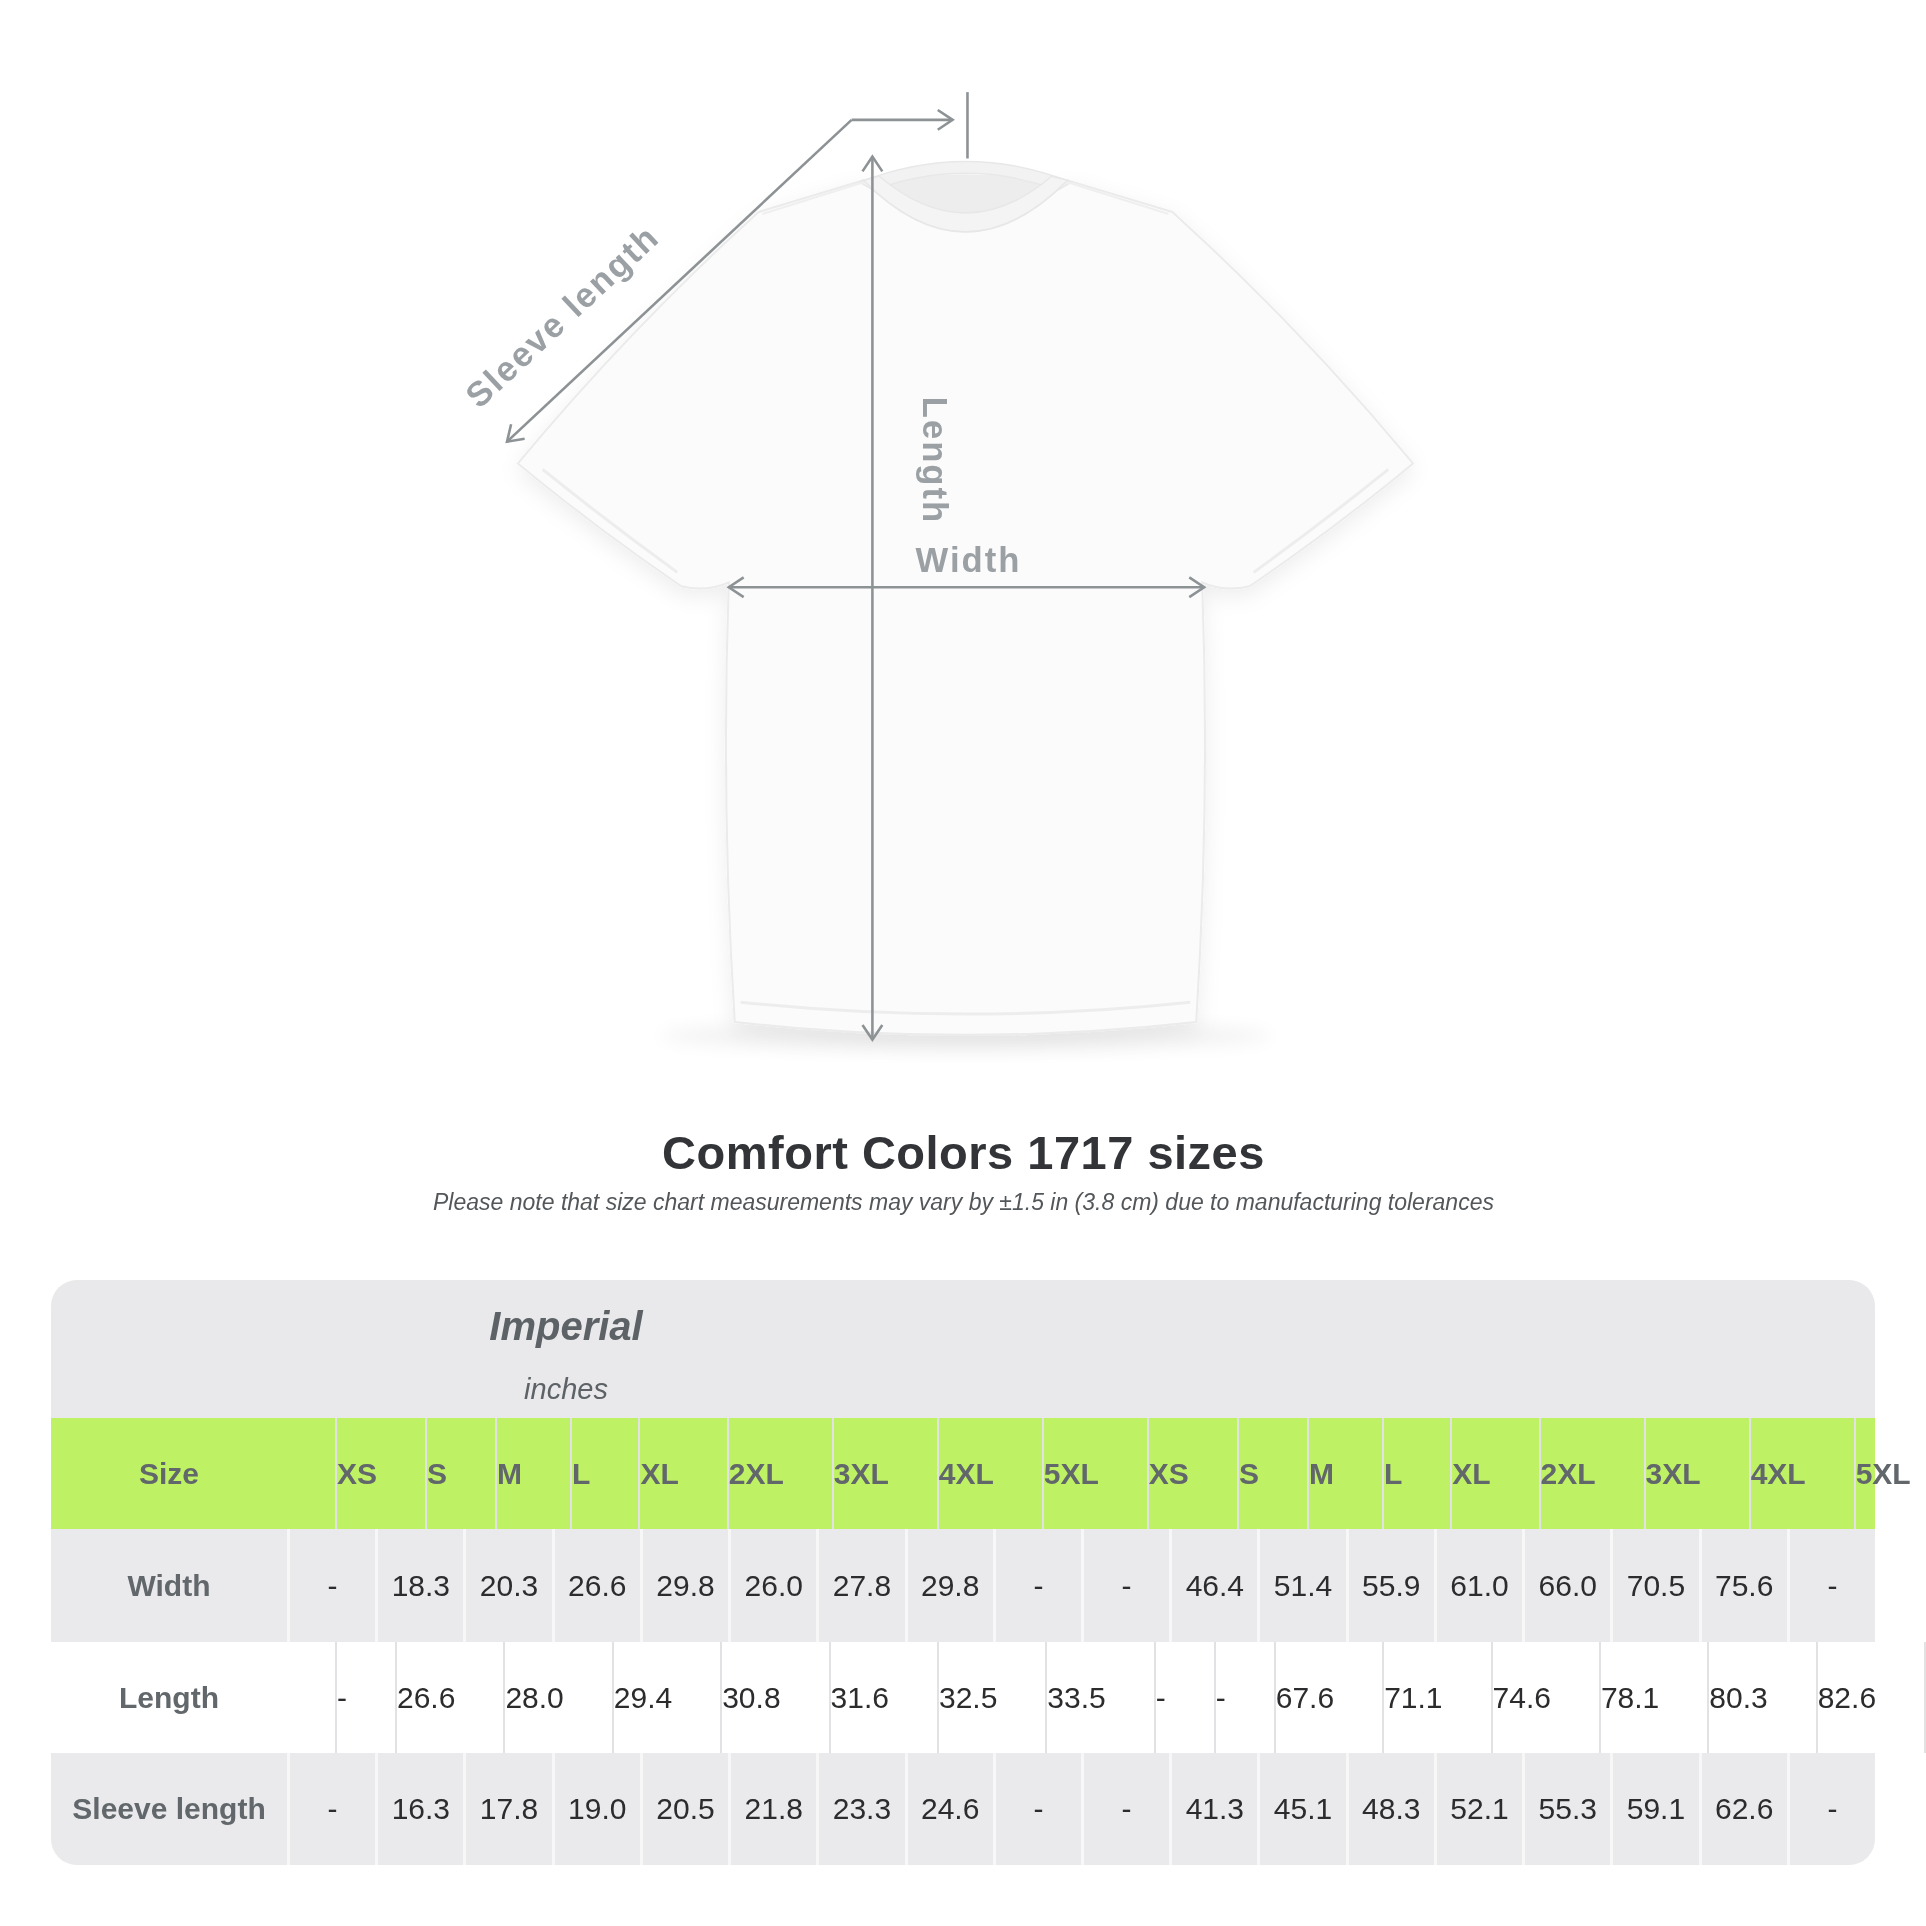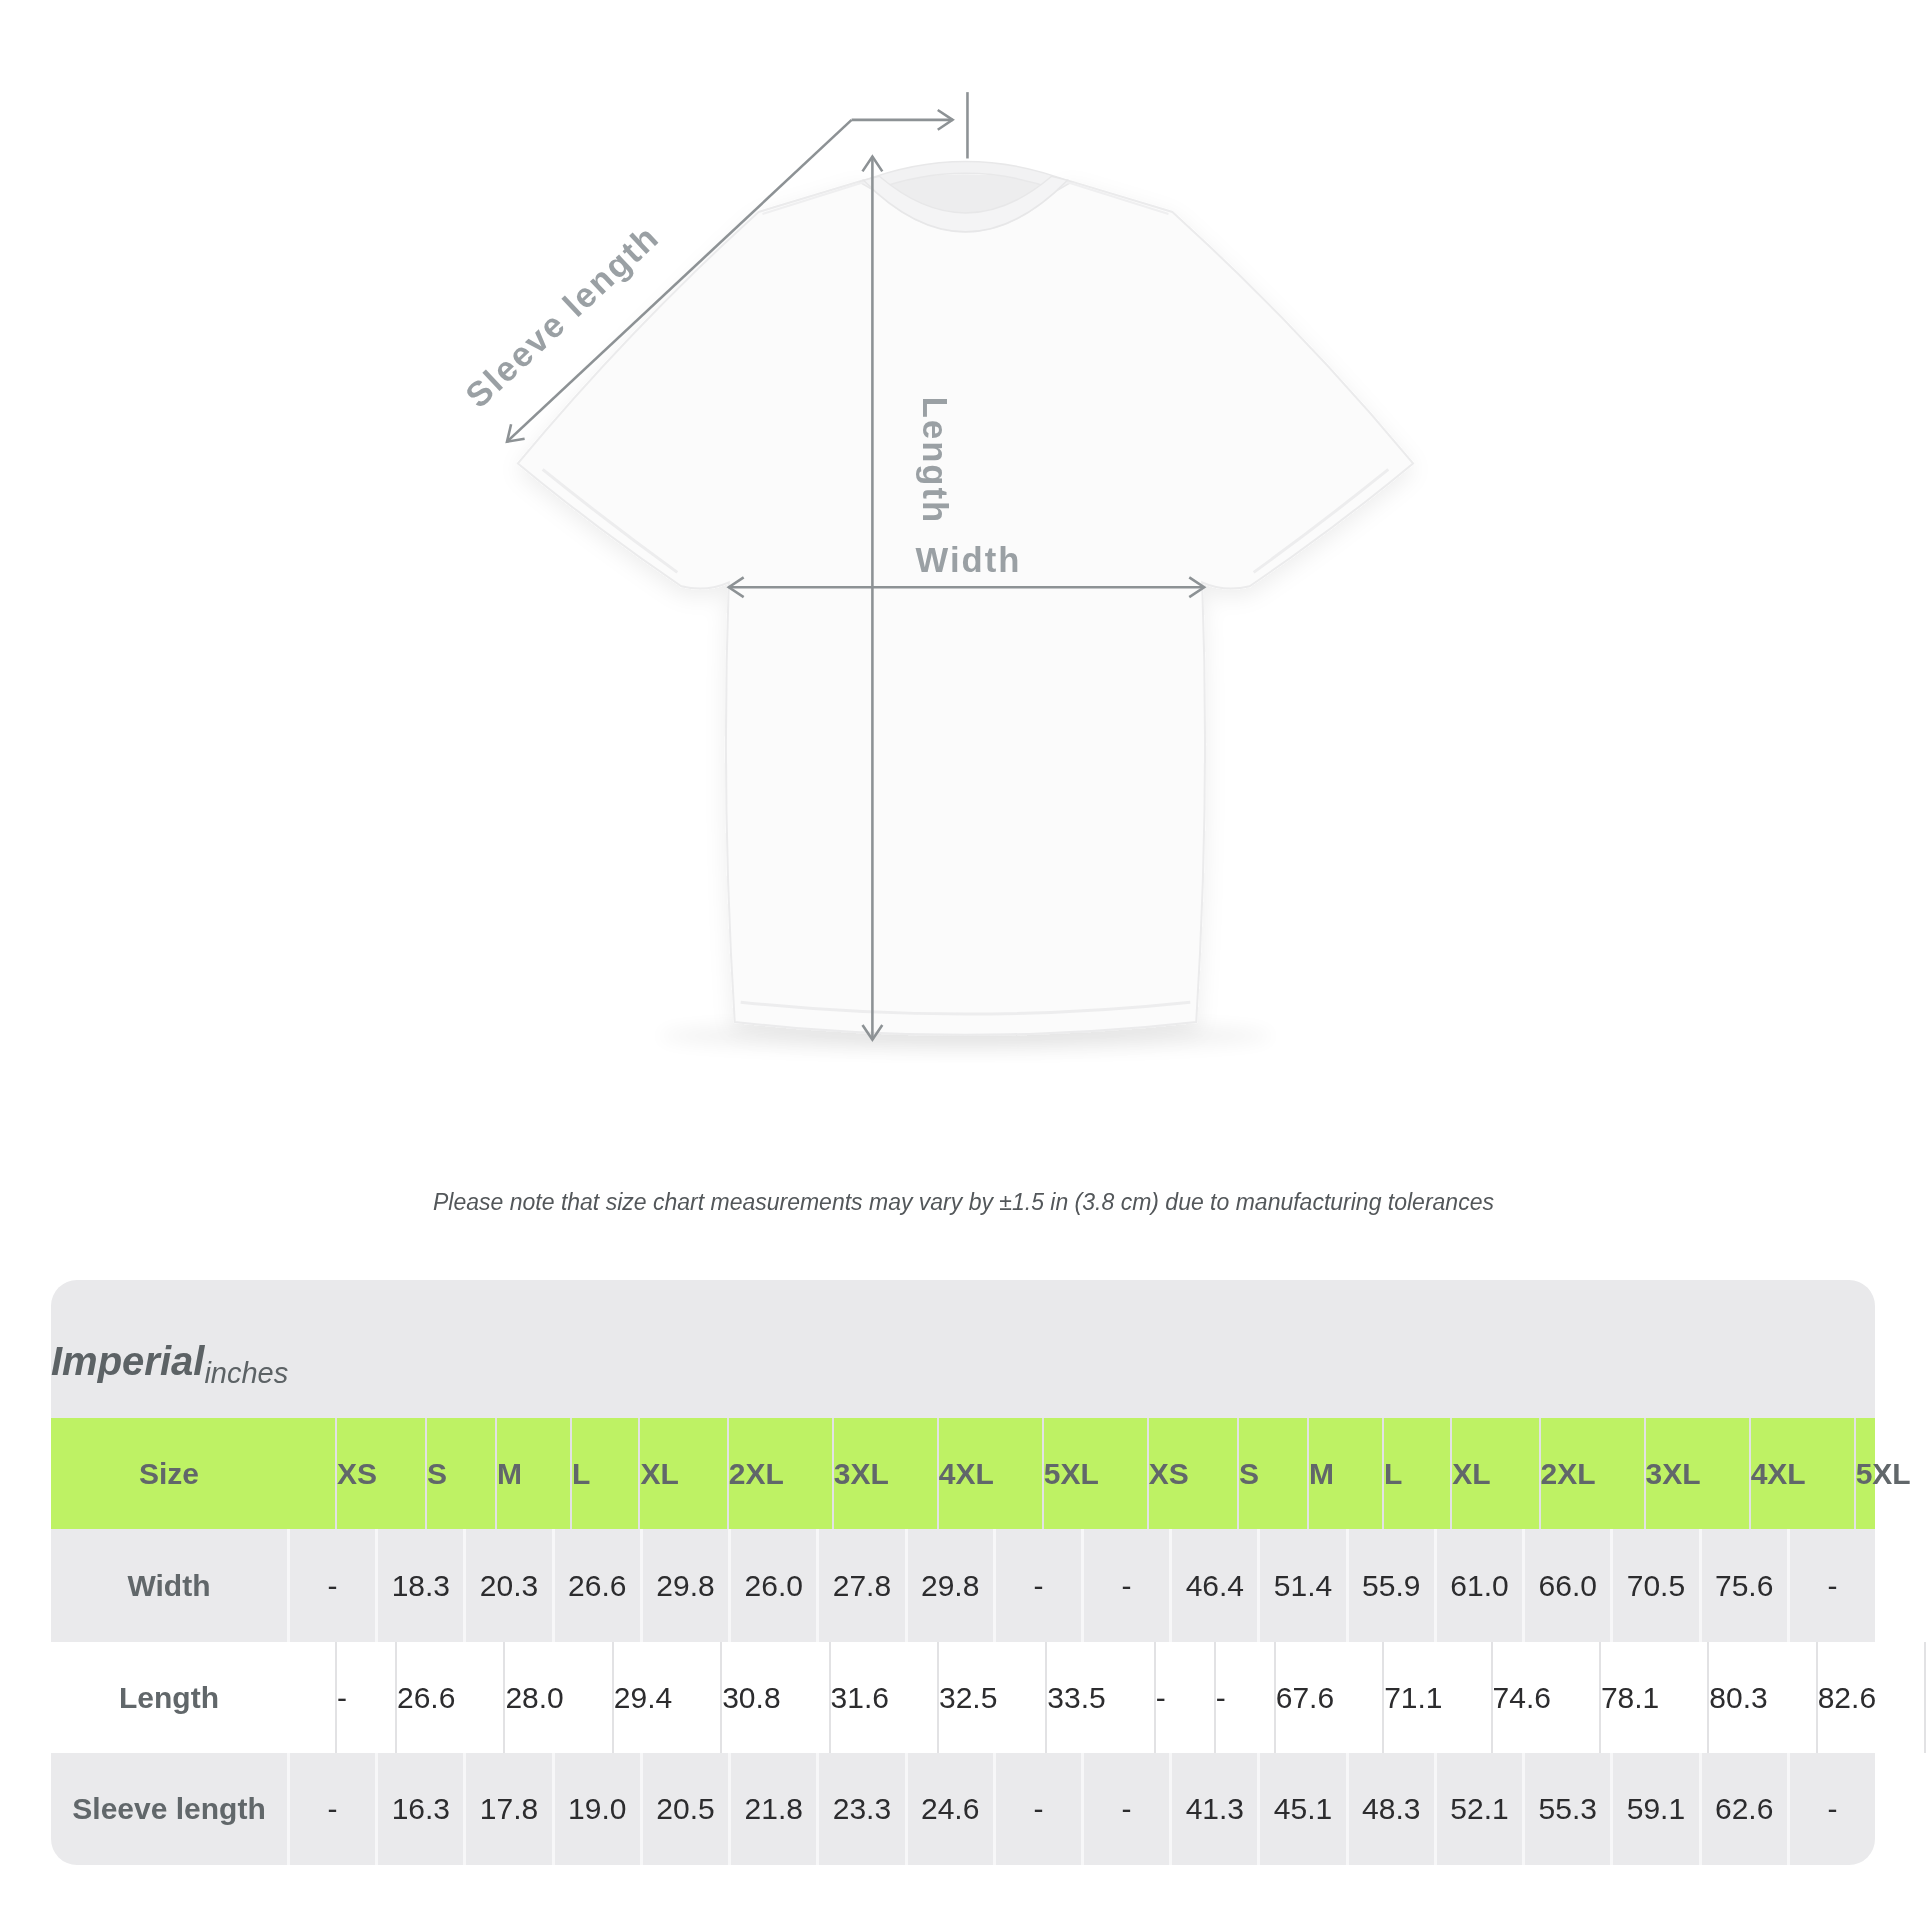--- a/index.html
+++ b/index.html
@@ -13,21 +13,21 @@
 
   
   .title { position:absolute; top:1125px; left:0; width:100%; text-align:center;
            font-size:47px; font-weight:bold; color:#323437; letter-spacing:0.5px; }
   .subtitle { position:absolute; top:1189px; left:0; width:100%; text-align:center;
               font-size:23px; font-style:italic; color:#53575a; }
 
   
   .table { position:absolute; left:51px; top:1280px; width:1824px; }
   .band { height:138px; background:#e9e9eb; border-radius:26px 26px 0 0; display:flex; }
-  .band-sec { display:flex; flex-direction:row; align-items:center; padding-top:24px; }
+  .band-sec { display:flex; flex-direction:column; align-items:center; padding-top:24px; }
   .band-sec.imperial { width:1030px; }
   .band-sec.metric { flex:1; }
   .band-title { font-size:40px; font-weight:bold; font-style:italic; color:#5c6265; }
   .band-unit { margin-top:24px; font-size:29px; font-style:italic; color:#5c6265; }
 
   .tr { display:grid; grid-template-columns:236px repeat(18, 1fr); }
   .row-size   { height:111px; background:#bef264; }
   .row-width  { height:113px; background:#eaeaec; }
   .row-length { height:111px; background:#ffffff; }
   .row-sleeve { height:112px; background:#eaeaec; border-radius:0 0 26px 26px; }
@@ -90,20 +90,21 @@
       <line x1="860" y1="121" x2="512" y2="446" marker-end="url(#arr)"></line>
       <line x1="881" y1="158" x2="881" y2="1050" marker-start="url(#arr)" marker-end="url(#arr)"></line>
       <line x1="736" y1="593" x2="1216" y2="593" marker-start="url(#arr)" marker-end="url(#arr)"></line>
     </g>
 
     <text class="dim-label" transform="translate(576 328) rotate(-43)" text-anchor="middle">Sleeve length</text>
     <text class="dim-label" transform="translate(932 465) rotate(90)" text-anchor="middle">Length</text>
     <text class="dim-label" x="978" y="578" text-anchor="middle">Width</text>
   </svg>
 
+  <div class="title">Comfort Colors 1717 sizes</div>
   <div class="subtitle">Please note that size chart measurements may vary by ±1.5 in (3.8 cm) due to manufacturing tolerances</div>
 
   <div class="table">
 
     <div class="band">
       <div class="band-sec imperial">
         <div class="band-title">Imperial</div>
         <div class="band-unit">inches</div>
       </div>
     </div>

